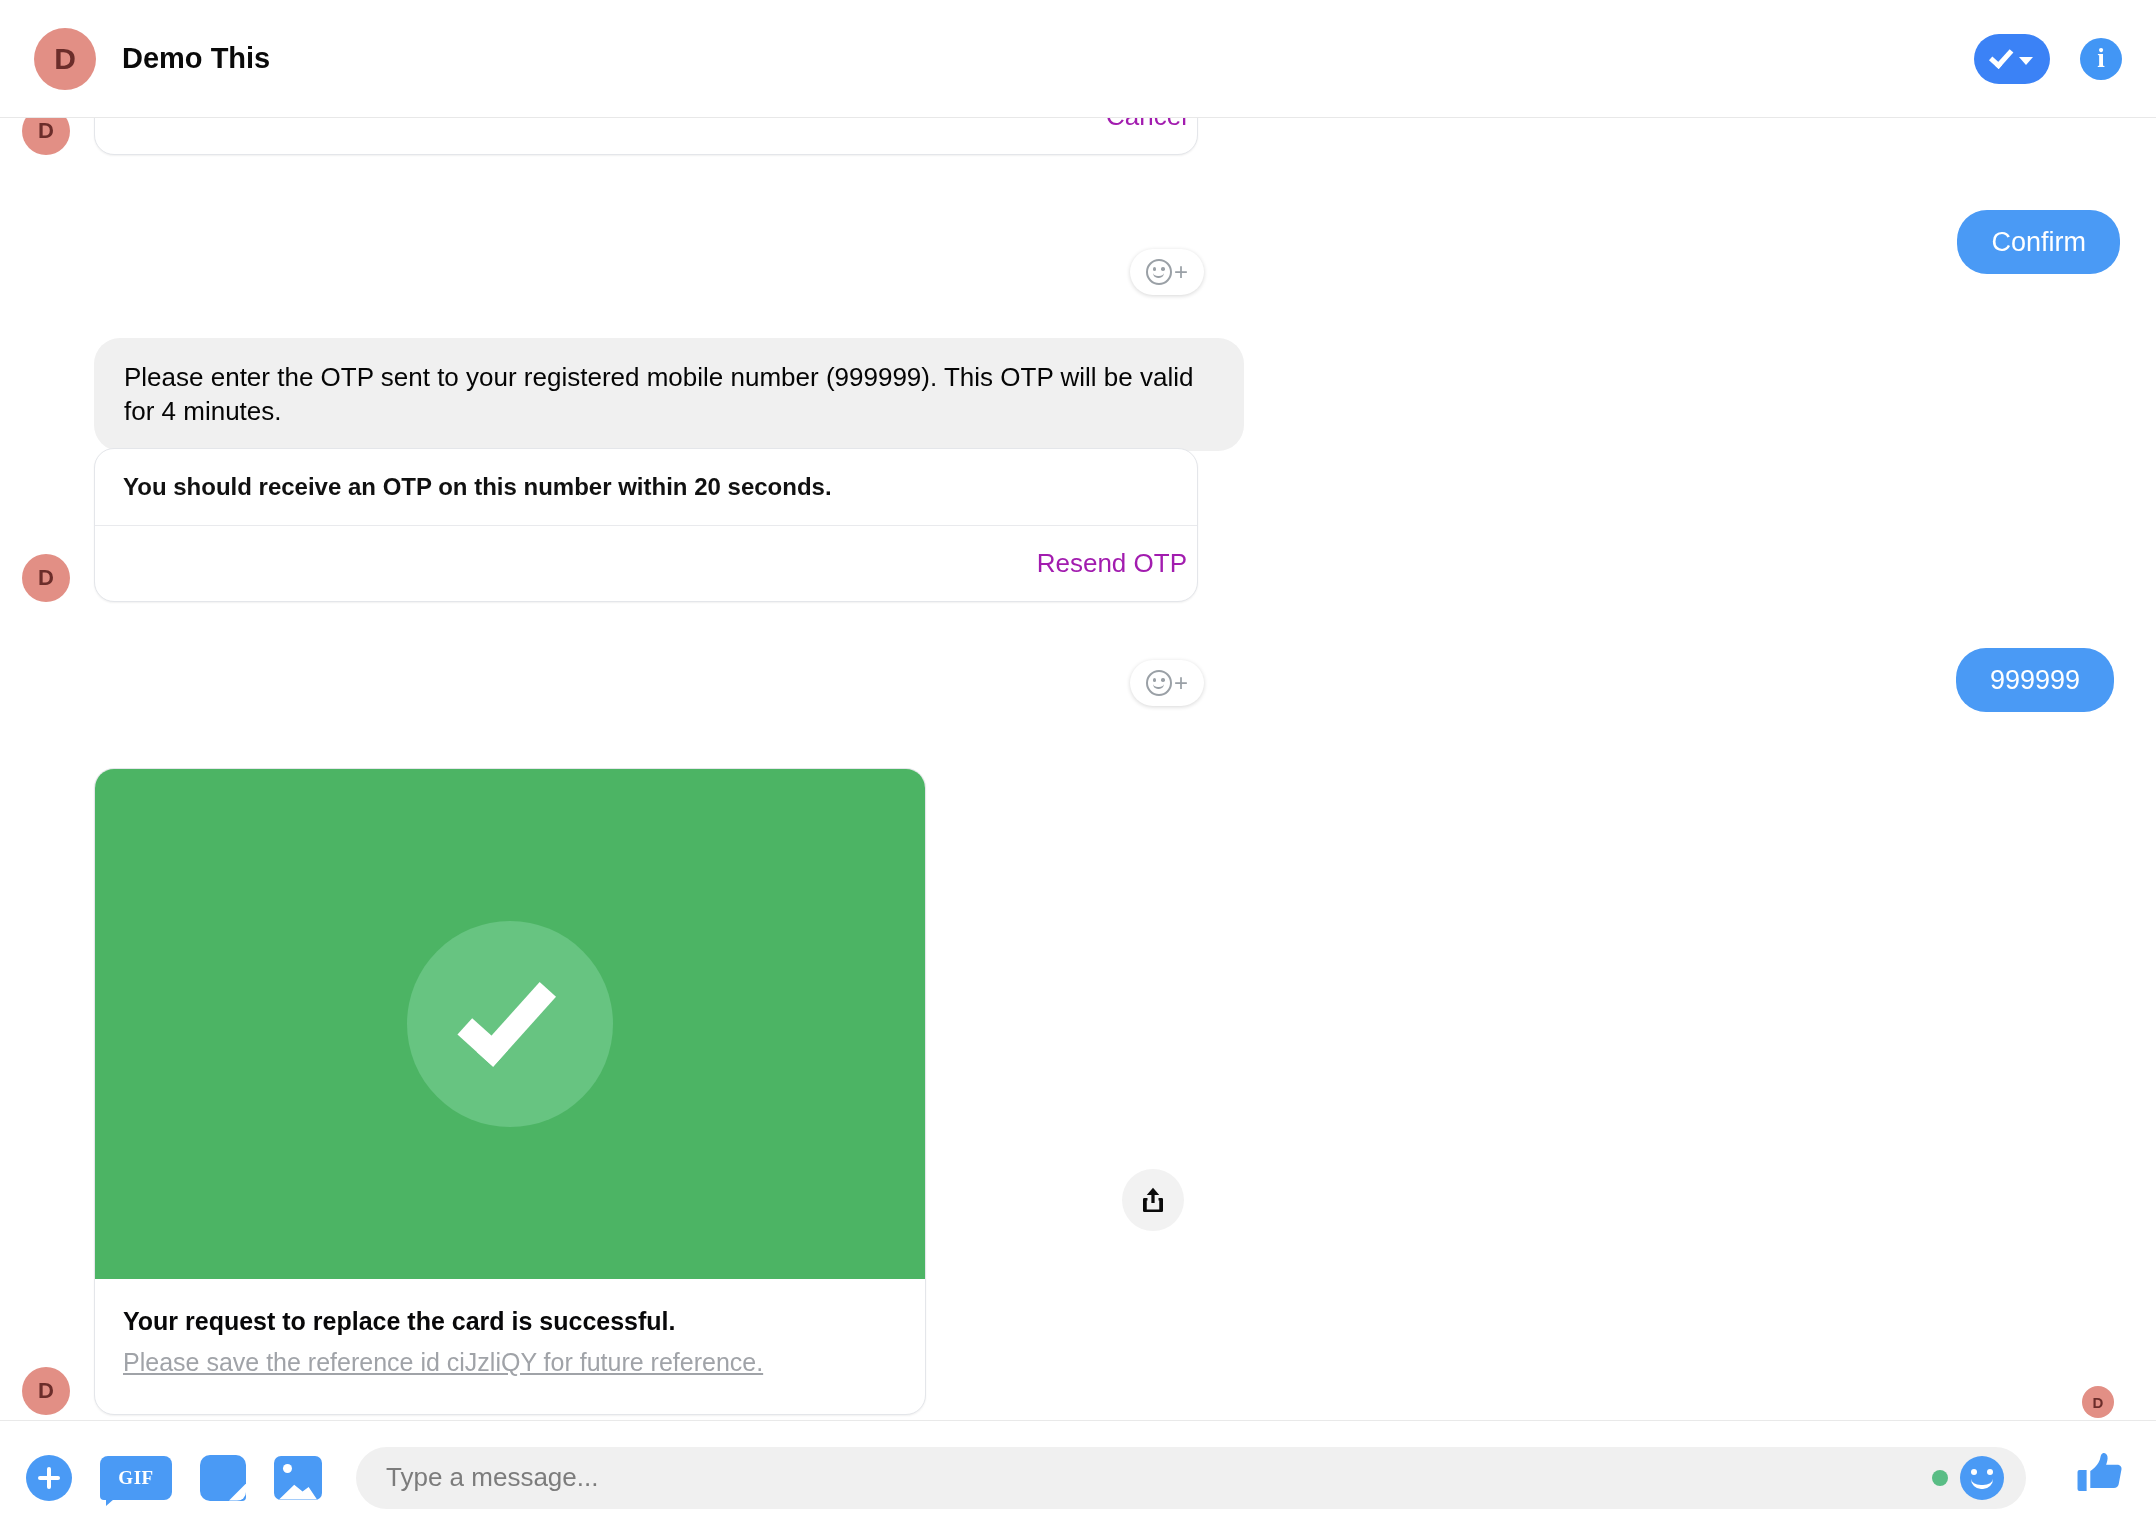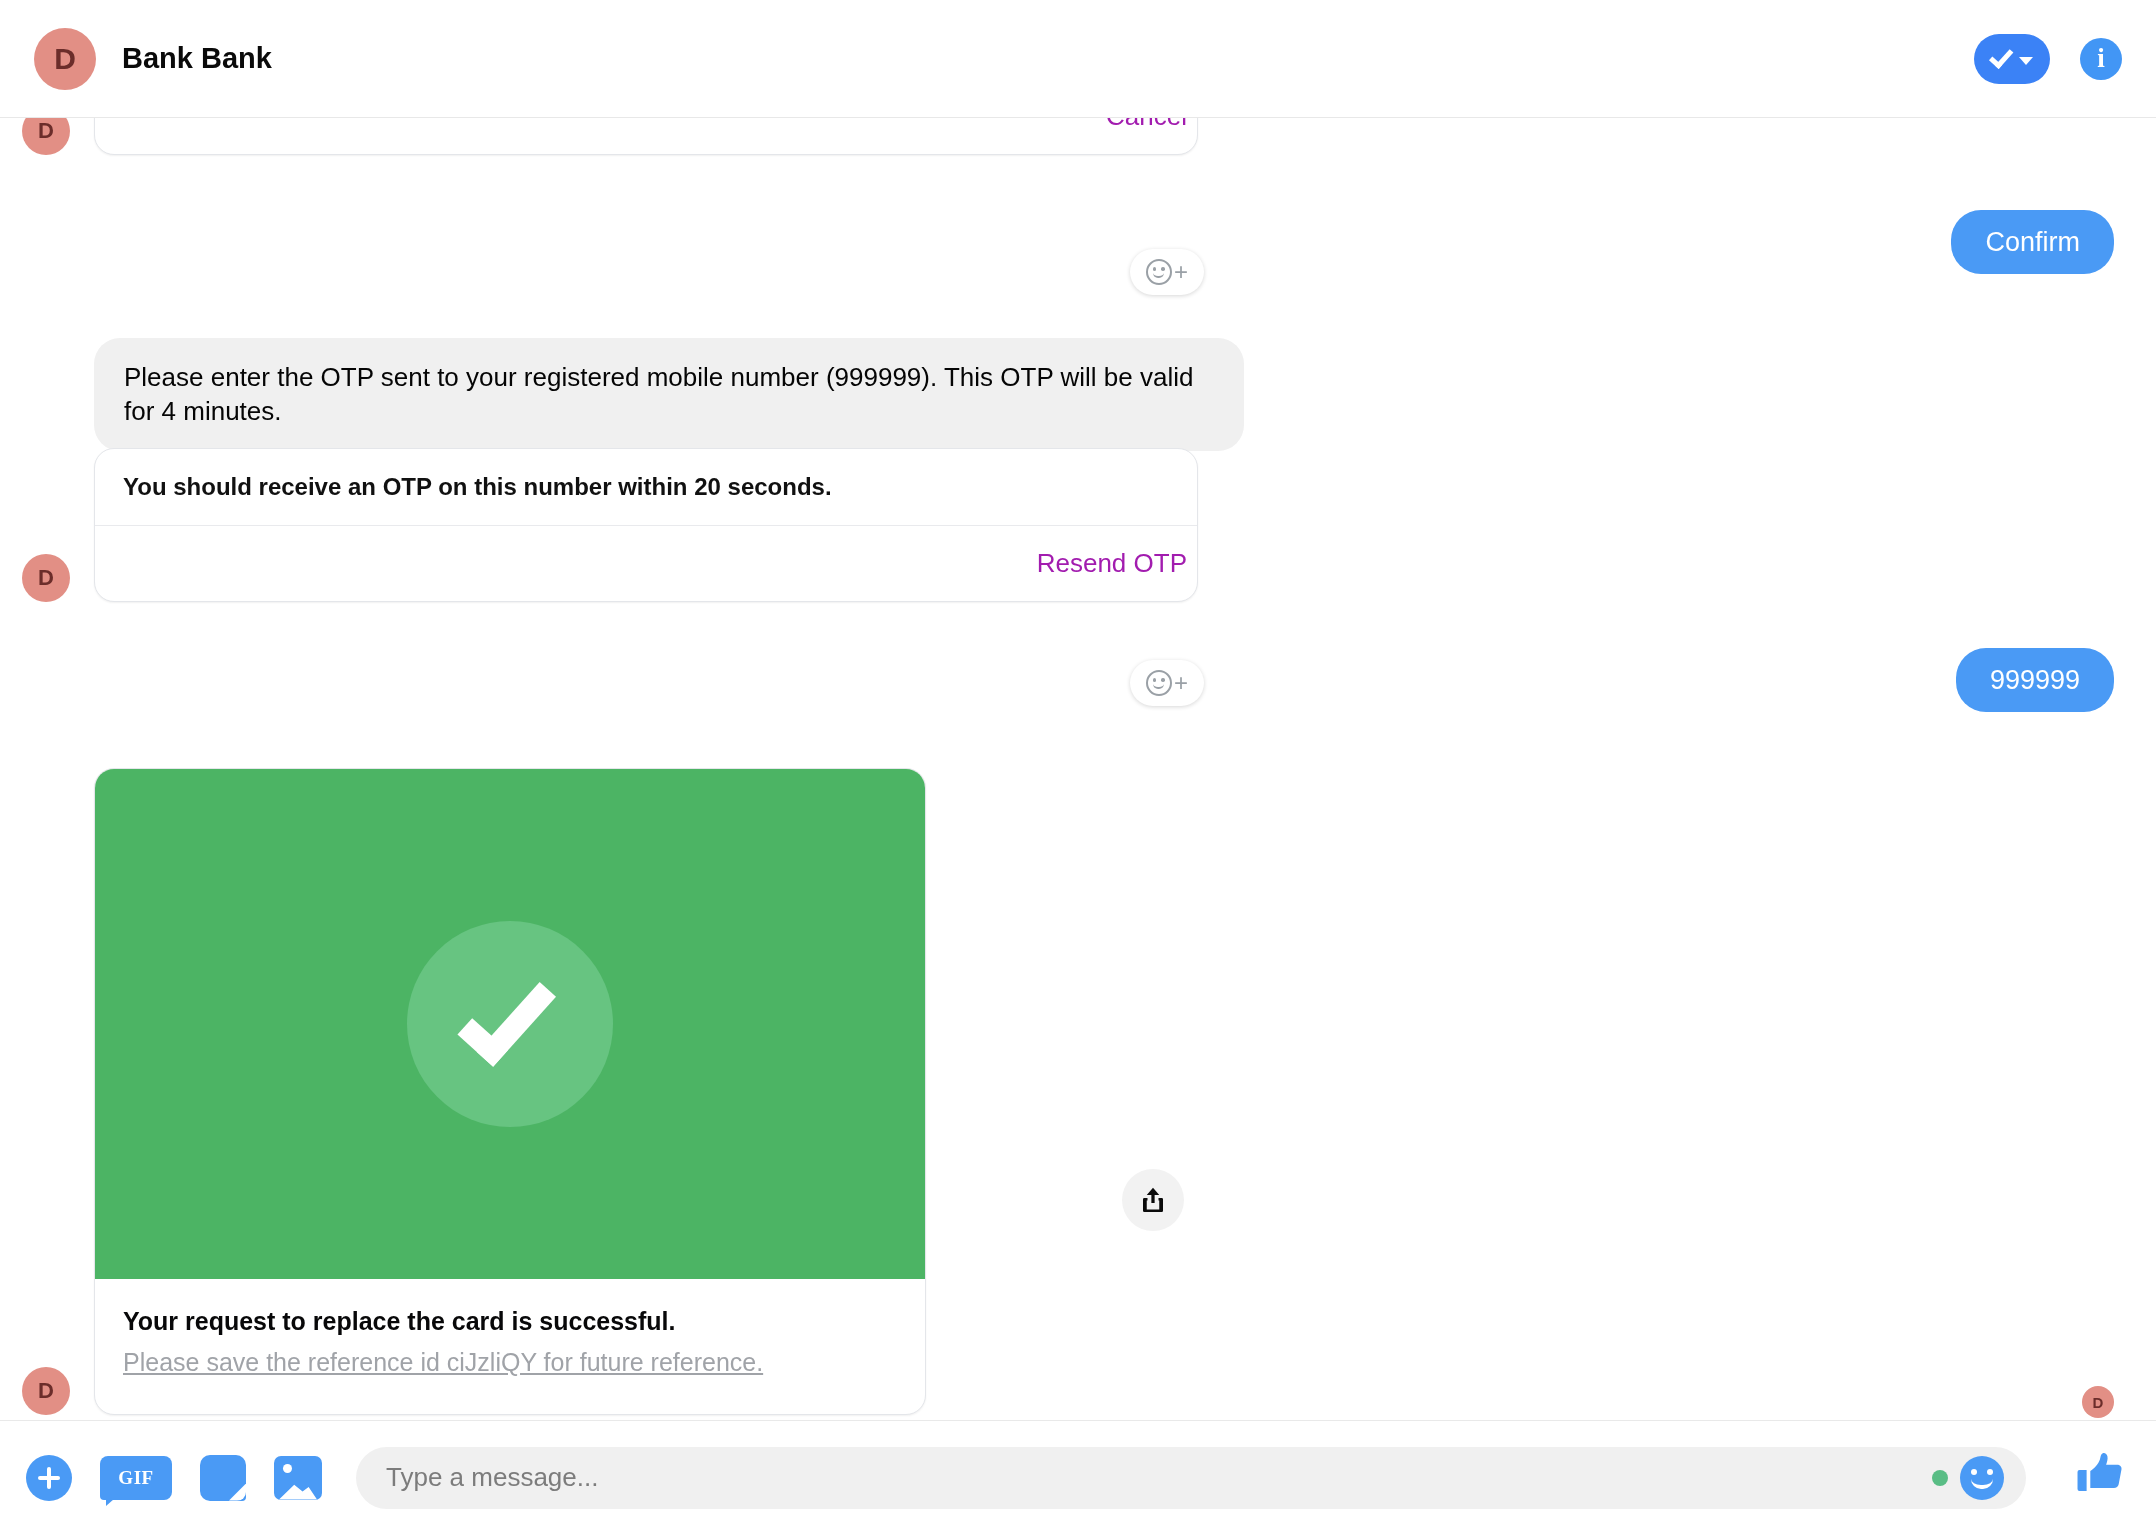--- a/index.html
+++ b/index.html
@@ -312,21 +312,21 @@
 </style>
 </head>
 <body>
 
 <div class="app">
 
   <div class="topstrip"></div>
 
   <div class="header">
     <div class="avatar">D</div>
-    <div class="header-title">Bank Bank</div>
+    <div class="header-title">Demo This</div>
     <div class="header-actions">
       <div class="pill-check">
         <span class="tick"></span>
         <span class="caret"></span>
       </div>
       <div class="info-icon">i</div>
     </div>
   </div>
 
   <div class="thread">
@@ -337,21 +337,21 @@
         <div class="card-btn">Cancel</div>
       </div>
     </div>
     <div class="react" style="left:1130px; top:131px;">
       <span class="smiley">
           <span class="mouth"></span>
         </span>
       <span class="plus">+</span>
     </div>
 
-    <div class="row" style="right:42px; top:92px;text-align:right;">
+    <div class="row" style="right:36px; top:92px;text-align:right;">
       <div class="bubble-out">Confirm</div>
     </div>
 
     <div class="row" style="left:94px; top:220px;">
       <div class="bubble-in" style="width:1152px;">Please enter the OTP sent to your registered mobile number (999999). This OTP will be valid for 4 minutes.</div>
     </div>
 
     <div class="row" style="left:22px; top:330px;">
       <div class="row-avatar">D</div>
       <div class="card" style="margin-left:24px; width:1104px;">

